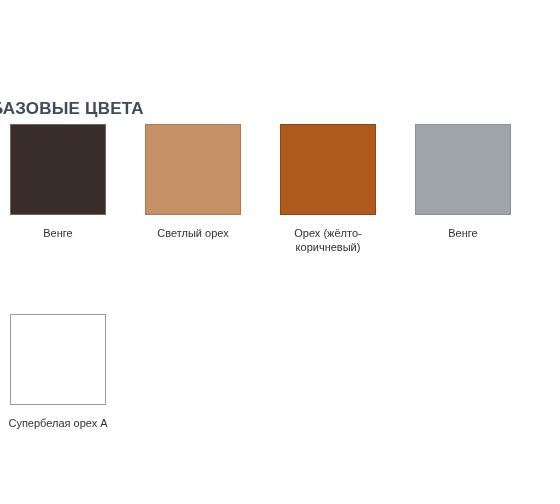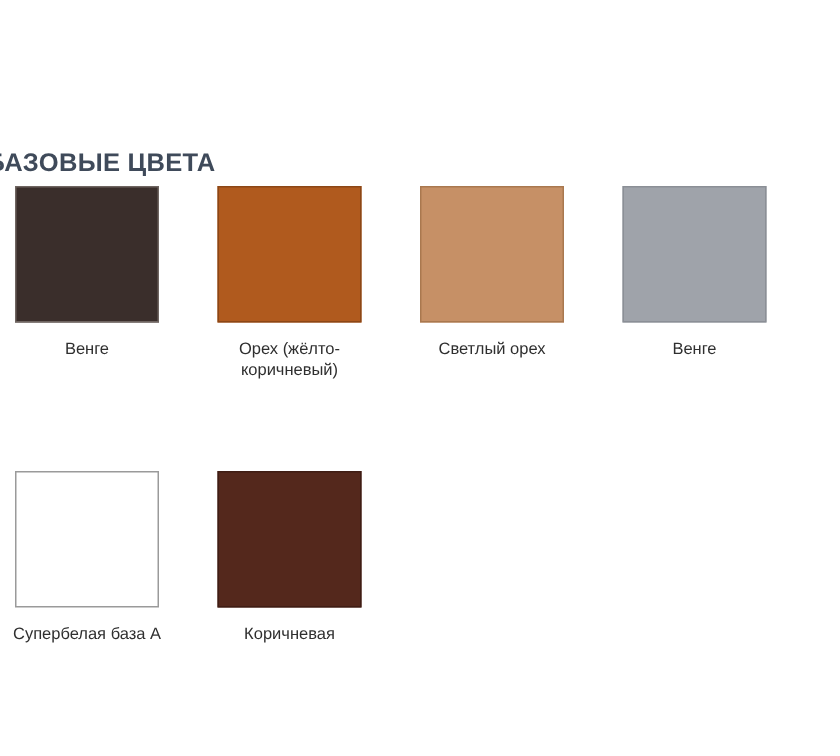--- a/index.html
+++ b/index.html
@@ -96,45 +96,41 @@
   <div class="swatch-grid">
 
     <div class="swatch-row row-1">
 
       <div class="swatch-cell">
         <div class="swatch-chip" style="background: rgb(58, 46, 43); border-color: rgb(111, 101, 97);"></div>
         <div class="swatch-label">Венге</div>
       </div>
 
       <div class="swatch-cell">
-        <div class="swatch-chip" style="background: rgb(176, 90, 30); border-color: rgb(140, 71, 22);"></div>
-        <div class="swatch-label">Орех (жёлто-коричневый)</div>
+        <div class="swatch-chip" style="background: rgb(198, 144, 102); border-color: rgb(169, 120, 79);"></div>
+        <div class="swatch-label">Светлый орех</div>
       </div>
 
       <div class="swatch-cell">
-        <div class="swatch-chip" style="background: rgb(198, 144, 102); border-color: rgb(169, 120, 79);"></div>
-        <div class="swatch-label">Светлый орех</div>
+        <div class="swatch-chip" style="background: rgb(176, 90, 30); border-color: rgb(140, 71, 22);"></div>
+        <div class="swatch-label">Орех (жёлто-коричневый)</div>
       </div>
 
       <div class="swatch-cell">
         <div class="swatch-chip" style="background: rgb(159, 163, 170); border-color: rgb(139, 143, 150);"></div>
         <div class="swatch-label">Венге</div>
       </div>
 
     </div>
 
     <div class="swatch-row row-2">
 
       <div class="swatch-cell">
         <div class="swatch-chip light-chip" style="background: rgb(255, 255, 255); border-color: rgb(154, 154, 154);"></div>
-        <div class="swatch-label">Супербелая база А</div>
+        <div class="swatch-label">Супербелая орех А</div>
       </div>
 
-      <div class="swatch-cell">
-        <div class="swatch-chip" style="background: rgb(84, 40, 28); border-color: rgb(63, 29, 20);"></div>
-        <div class="swatch-label">Коричневая</div>
-      </div>
 
     </div>
 
   </div>
 
 </div>
 
 </body></html>

